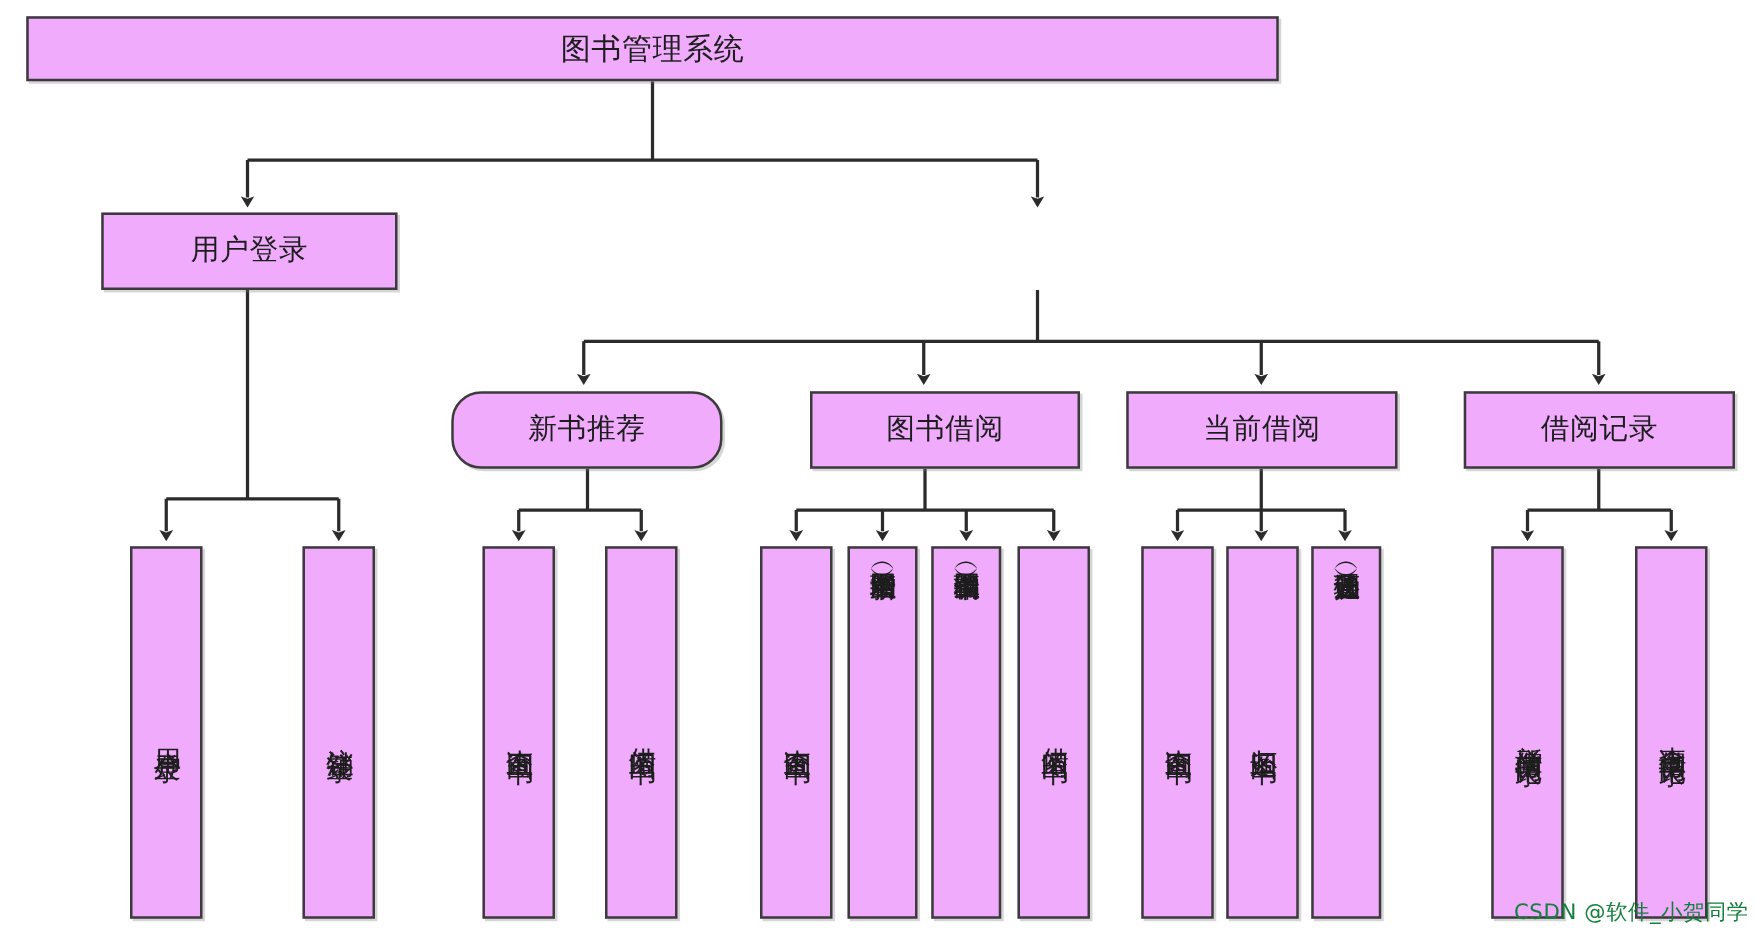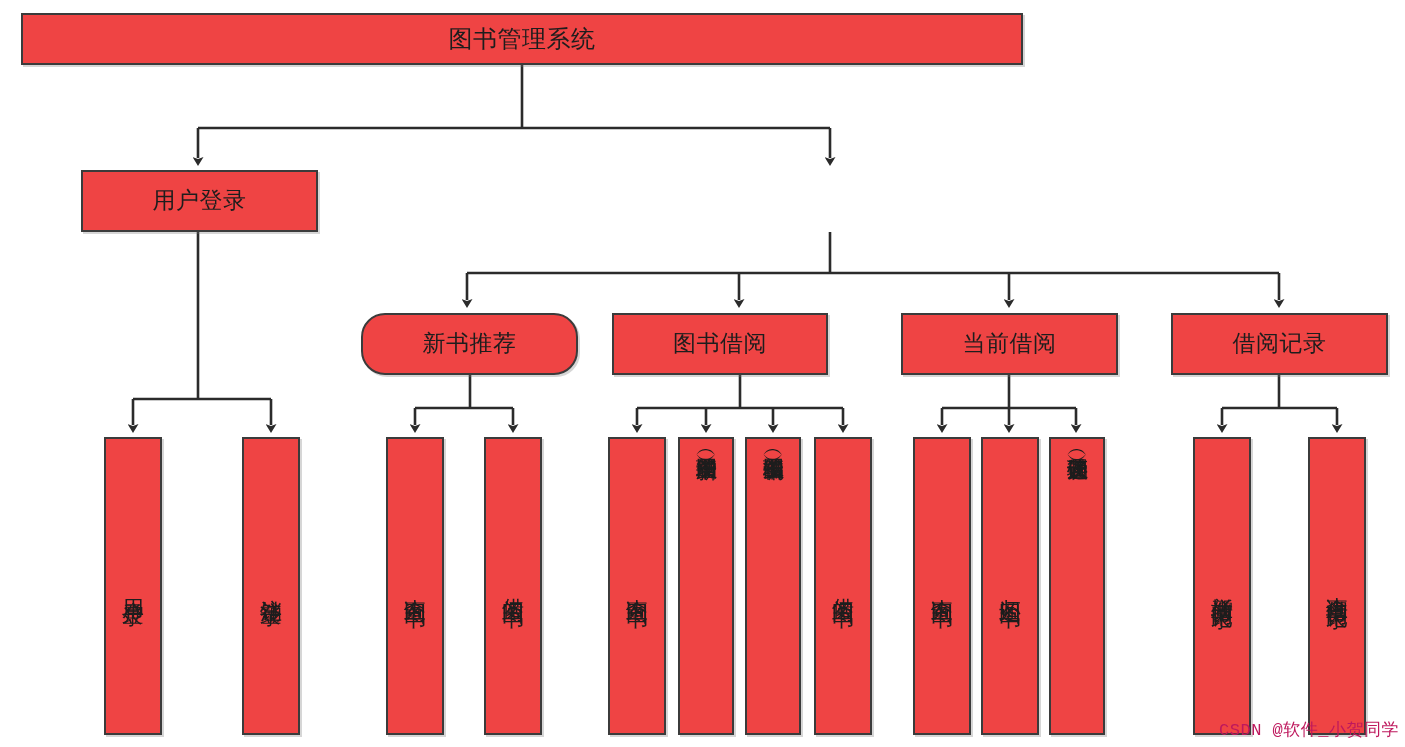--- a/index.html
+++ b/index.html
@@ -21,21 +21,21 @@
     position: absolute;
     left: 0;
     top: 0;
     width: 1405px;
     height: 747px;
     pointer-events: none;
   }
   .node {
     position: absolute;
     box-sizing: border-box;
-    background: #ef4444;
+    background: #f0abfc;
     border: 2.5px solid #3b3b3b;
     box-shadow: 2px 2px 0 rgba(120,120,120,0.30);
     display: flex;
     align-items: center;
     justify-content: center;
     color: #1d1d1d;
   }
   .node .lbl {
     display: block;
     text-align: center;
@@ -67,25 +67,24 @@
     letter-spacing: 0px;
   }
   .v-node.top-align {
     align-items: flex-start;
   }
   #watermark {
     position: absolute;
     right: 6px;
     bottom: 6px;
     font-size: 17px;
-    color: #be185d;
+    color: #15803d;
     letter-spacing: 0.5px;
     white-space: nowrap;
     user-select: none;
-    font-family: Liberation Mono, monospace;
   }
 </style>
 </head>
 <body>
 
 <div id="canvas">
 
   <svg id="wires" viewBox="0 0 1405 747" xmlns="http://www.w3.org/2000/svg">
     <defs>
       <marker id="arrow" markerWidth="9" markerHeight="11" refX="1" refY="5.5" orient="auto" markerUnits="userSpaceOnUse">
@@ -140,21 +139,21 @@
     <span class="lbl">图书管理系统</span>
   </div>
 
   <div class="node h-node" style="left:81px; top:170px; width:237px; height:62px;">
     <span class="lbl">用户登录</span>
   </div>
 
   <div class="node h-node" style="left:361px; top:313px; width:217px; height:62px;border-radius:24px;">
     <span class="lbl">新书推荐</span>
   </div>
-  <div class="node h-node" style="left:612px; top:313px; width:216px; height:62px;">
+  <div class="node h-node" style="left:648px; top:313px; width:216px; height:62px;">
     <span class="lbl">图书借阅</span>
   </div>
   <div class="node h-node" style="left:901px; top:313px; width:217px; height:62px;">
     <span class="lbl">当前借阅</span>
   </div>
   <div class="node h-node" style="left:1171px; top:313px; width:217px; height:62px;">
     <span class="lbl">借阅记录</span>
   </div>
 
   <div class="node v-node" style="left:104px; top:437px; width:58px; height:298px;">

